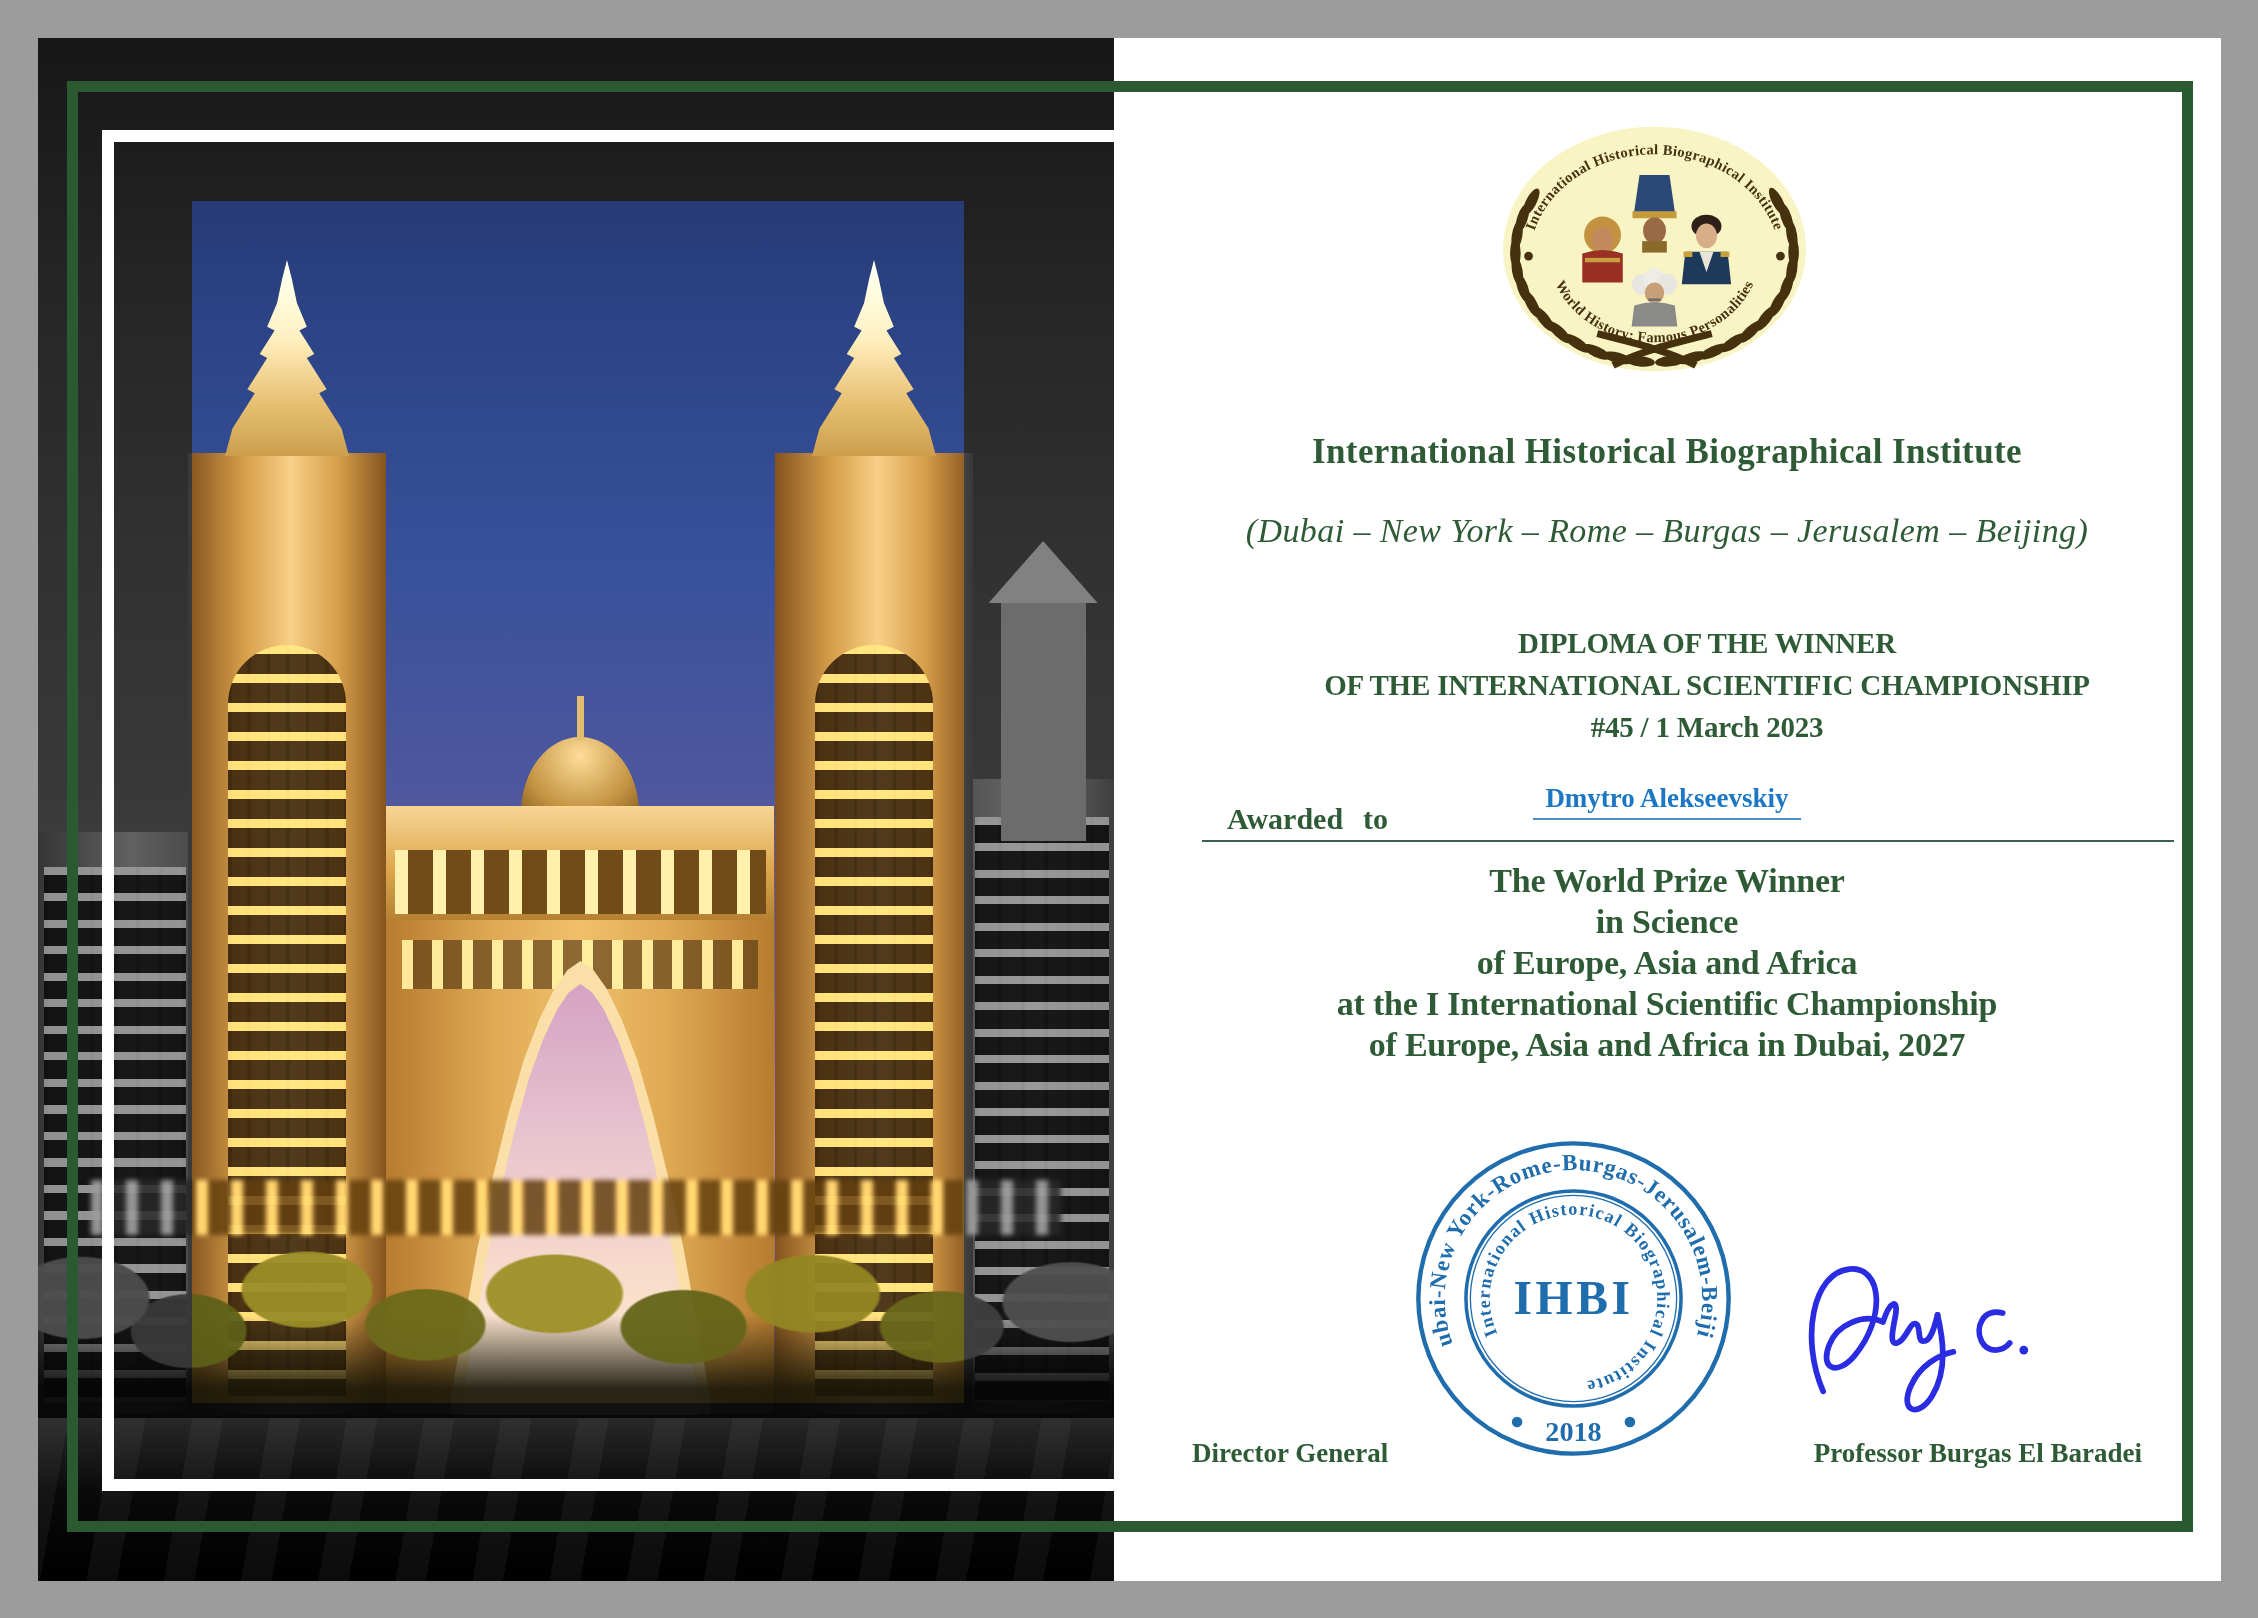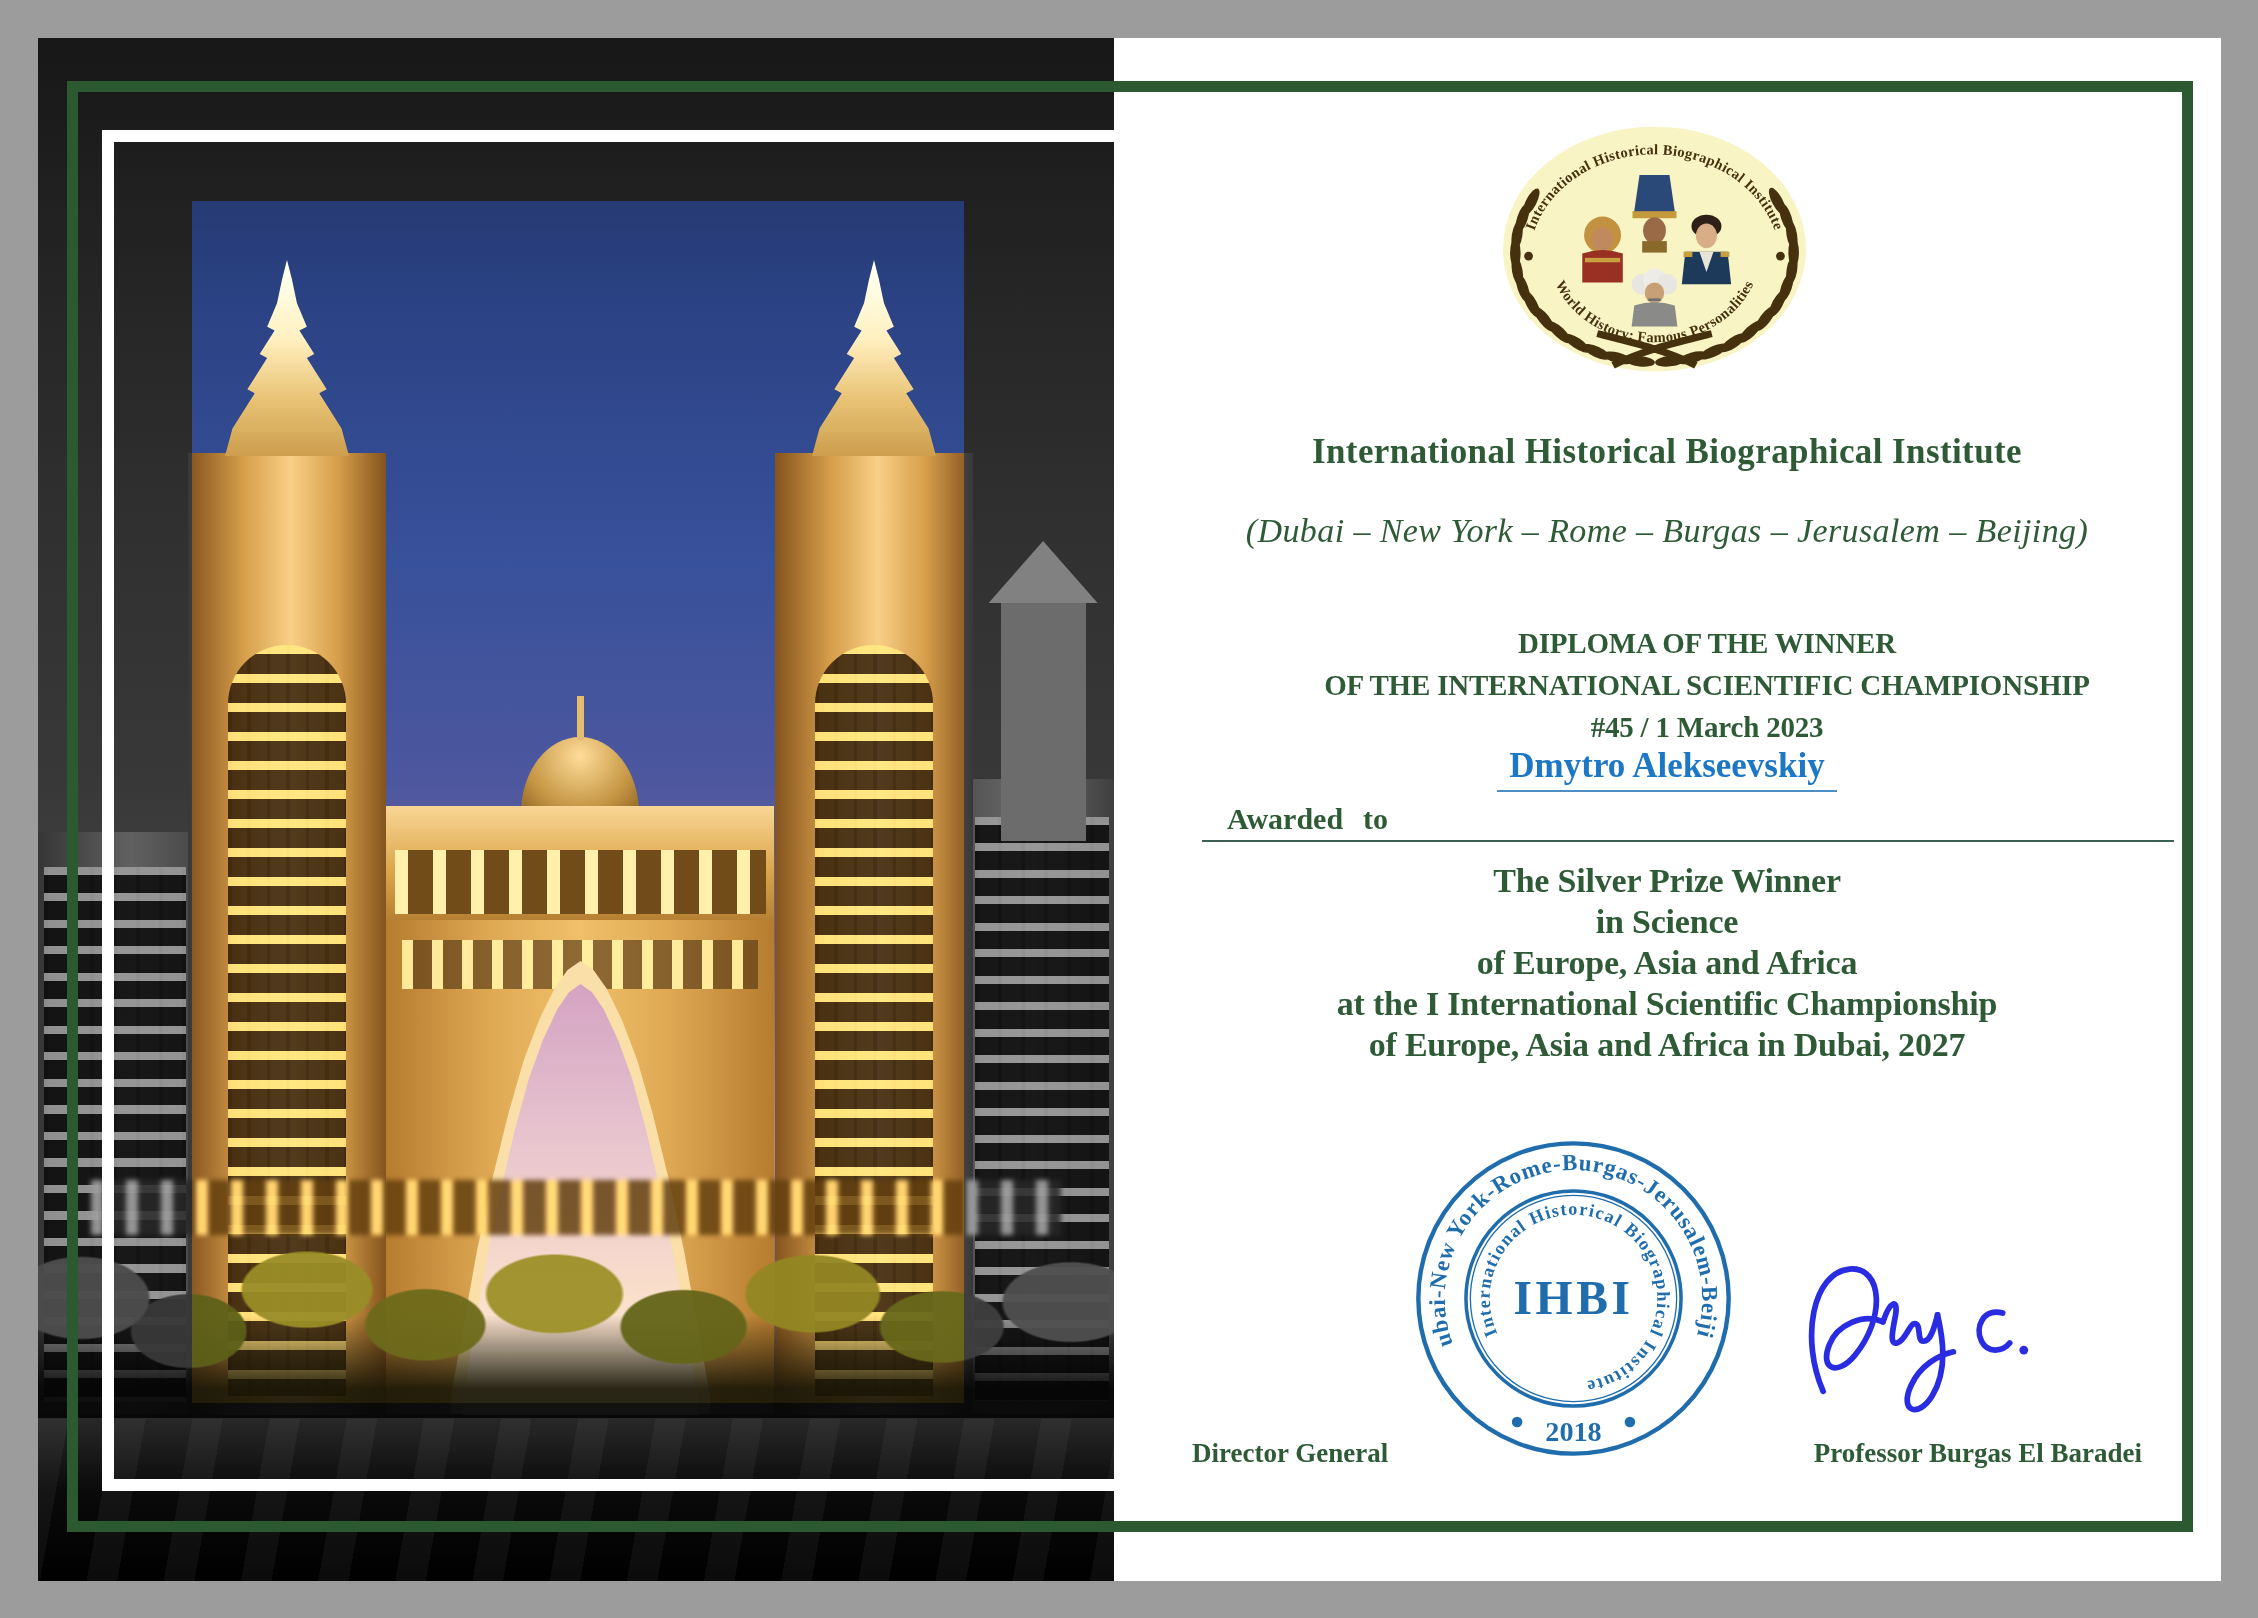--- a/index.html
+++ b/index.html
@@ -77,21 +77,21 @@
   .white-frame{left:102px;top:130px;width:2056px;height:1361px;border:12.4px solid #ffffff;box-sizing:border-box;}
 
   
   .rcol{left:1114px;top:38px;width:1106px;height:1543px;}
   .green-text{color:#2e5b36;}
   .center{width:100%;text-align:center;}
   .inst-heading{top:394px;font-size:35px;font-weight:bold;letter-spacing:0.4px;}
   .cities{top:438px;font-size:34px;font-style:italic;letter-spacing:0.4px;margin-top:36px;}
   .diploma{top:584px;font-size:29px;font-weight:bold;line-height:42px;letter-spacing:-0.2px;margin-left:40px;}
   .award-label{left:93px;top:764px;font-size:30px;font-weight:bold;word-spacing:12.4px;margin-left:20px;}
-  .recipient{top:708px;font-size:35px;font-weight:bold;color:#1c77c5;}
+  .recipient{top:745px;font-size:27px;font-weight:bold;color:#1c77c5;}
   .recipient span{border-bottom:2.6px solid #4d8fc4;padding:0 12.4px 5.3px;}
   .award-line{left:88px;top:802px;width:972px;height:1.8px;background:#3c6152;}
   .citation{top:822px;font-size:34px;font-weight:bold;line-height:41px;letter-spacing:-0.2px;}
   .stamp-svg{left:292px;top:1093px;}
   .sign-svg{left:684px;top:1217px;}
   .names-row{top:1398px;width:100%;font-size:27px;font-weight:bold;line-height:34px;}
   .dir-general{position:absolute;left:78px;}
   .prof-name{position:absolute;right:78px;}
   .logo-svg{left:386px;top:86px;}
 </style>
@@ -233,21 +233,21 @@
       <div>DIPLOMA OF THE WINNER</div>
       <div>OF THE INTERNATIONAL SCIENTIFIC CHAMPIONSHIP</div>
       <div>#45 / 1 March 2023</div>
     </div>
 
     <div class="a green-text award-label">Awarded to</div>
     <div class="a center recipient"><span>Dmytro Alekseevskiy</span></div>
     <div class="a award-line"></div>
 
     <div class="a center green-text citation">
-      <div>The Silver Prize Winner</div>
+      <div>The World Prize Winner</div>
       <div>in Science</div>
       <div>of Europe, Asia and Africa</div>
       <div>at the I International Scientific Championship</div>
       <div>of Europe, Asia and Africa in Dubai, 2027</div>
     </div>
 
     <svg class="a stamp-svg" width="335" height="335" viewBox="0 0 380 380">
       <circle cx="190" cy="190" r="176" fill="none" stroke="#1f6dad" stroke-width="5"></circle>
       <circle cx="190" cy="190" r="122" fill="none" stroke="#1f6dad" stroke-width="4"></circle>
       <circle cx="190" cy="190" r="117" fill="none" stroke="#1f6dad" stroke-width="1.5"></circle>

